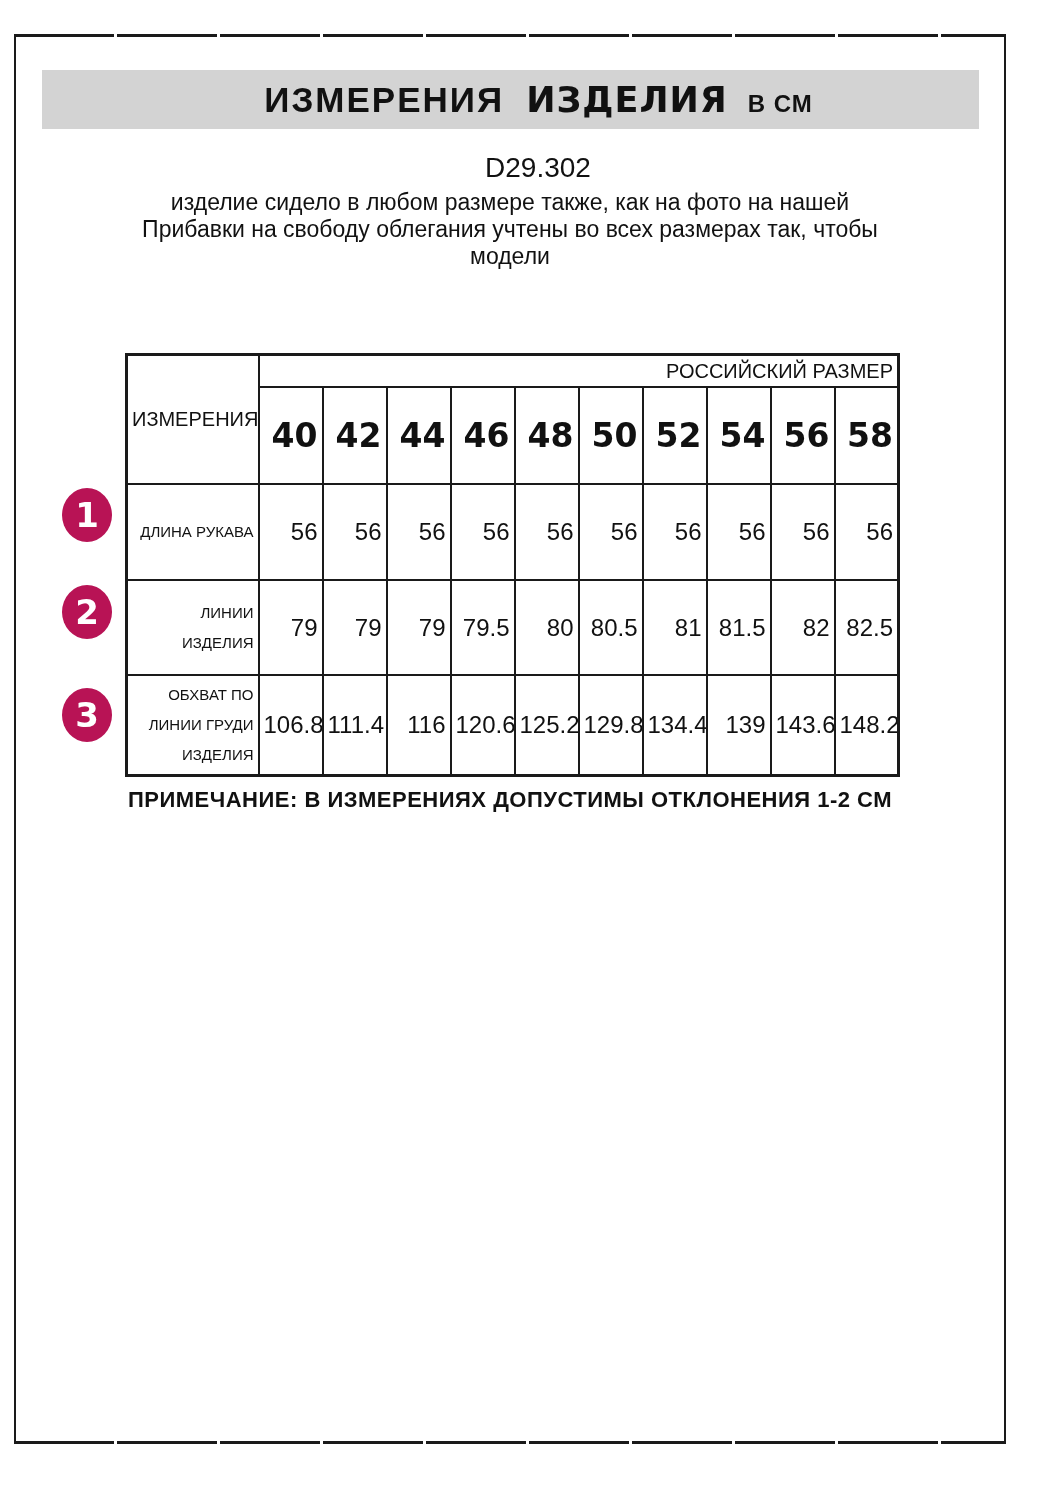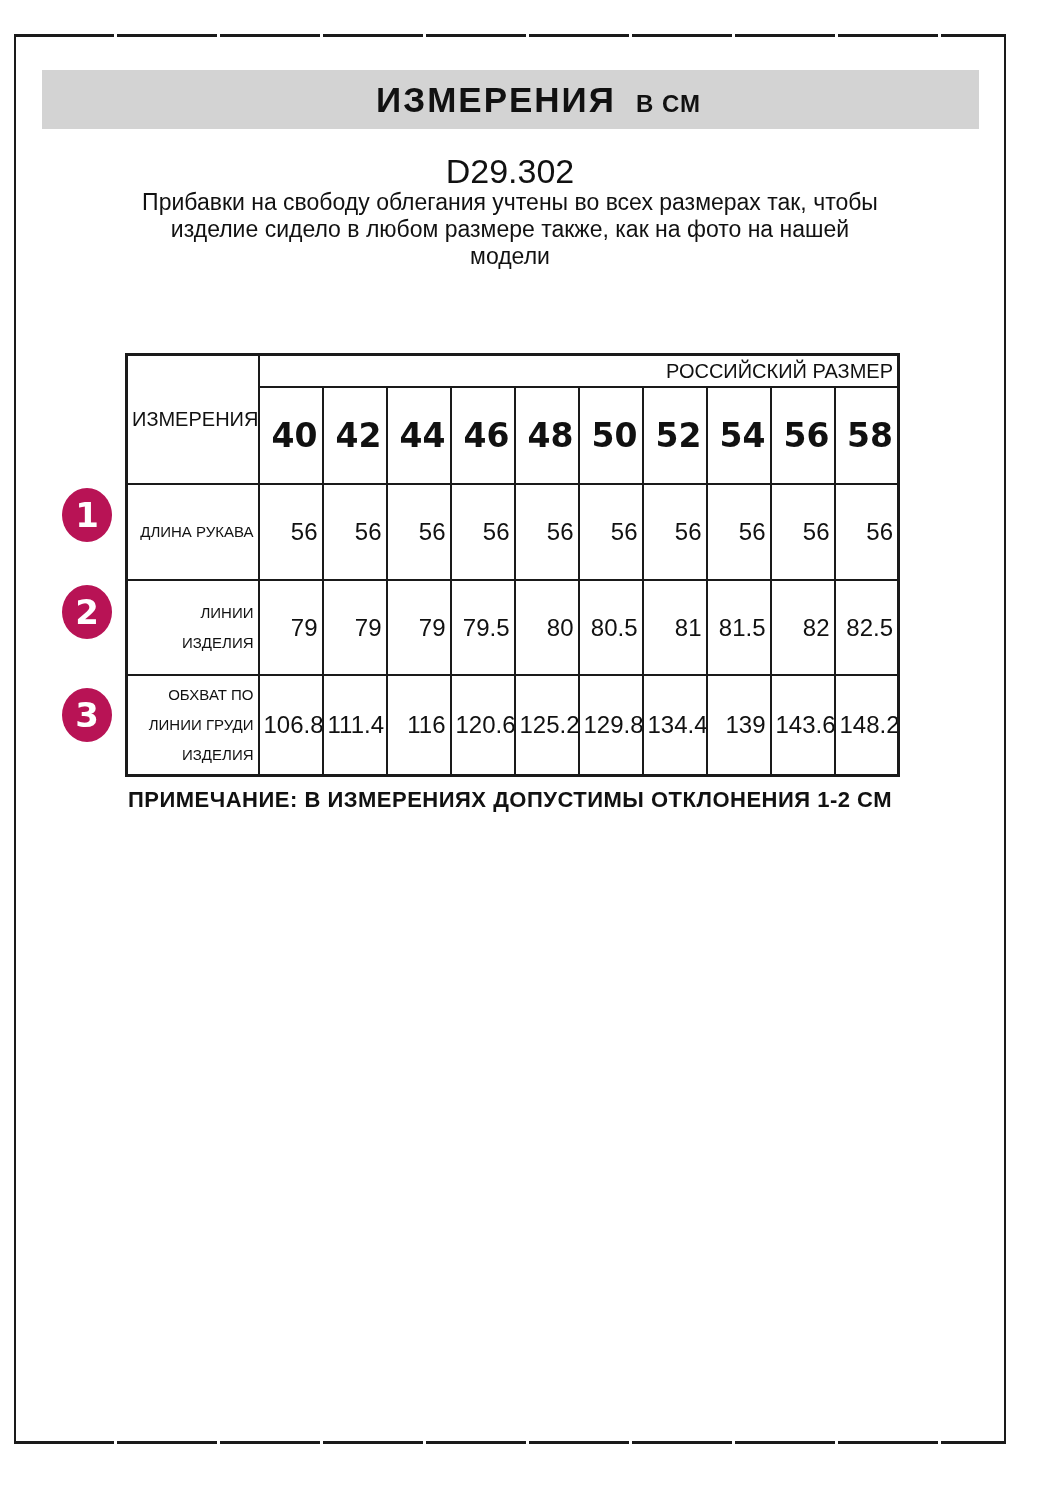--- a/index.html
+++ b/index.html
@@ -37,21 +37,21 @@
     font-size:35px;font-weight:700;letter-spacing:1px;margin-left:22px;
     font-family:"DejaVu Sans",sans-serif;
   }
   .title-unit{
     font-size:24px;font-weight:700;margin-left:20px;letter-spacing:1px;
   }
 
   
   .product-code{
     position:absolute;left:0;top:118px;width:100%;
-    text-align:center;font-size:34px;font-weight:400;
+    text-align:center;font-size:28px;font-weight:400;padding-left:28px;
   }
   .description{
     position:absolute;left:0;top:155px;width:100%;
     text-align:center;font-size:23px;line-height:27px;font-weight:400;
   }
 
   
   table.size-table{
     position:absolute;left:109px;top:319px;
     border-collapse:collapse;table-layout:fixed;
@@ -94,29 +94,30 @@
 </head>
 <body>
 
 <div class="frame">
   <div class="frame-edge top"></div>
   <div class="frame-edge bottom"></div>
 
   <div class="title-bar">
     <div class="title-inner">
       <span class="title-main">ИЗМЕРЕНИЯ</span>
+      <span class="title-secondary">ИЗДЕЛИЯ</span>
       <span class="title-unit">В СМ</span>
     </div>
   </div>
 
   <div class="product-code">D29.302</div>
 
   <div class="description">
+    <div>изделие сидело в любом размере также, как на фото на нашей</div>
     <div>Прибавки на свободу облегания учтены во всех размерах так, чтобы</div>
-    <div>изделие сидело в любом размере также, как на фото на нашей</div>
     <div>модели</div>
   </div>
 
   <table class="size-table">
     <colgroup>
       <col style="width:132px">
       <col style="width:64px">
         <col style="width:64px">
         <col style="width:64px">
         <col style="width:64px">

